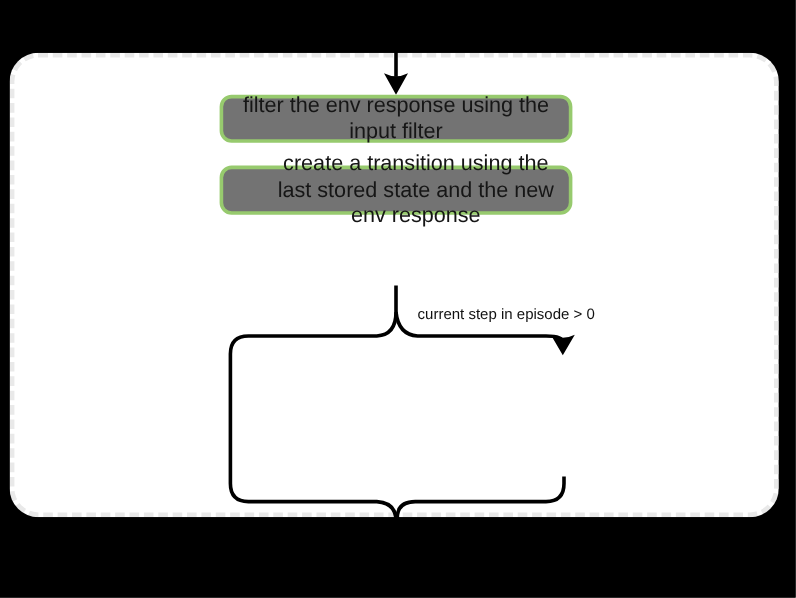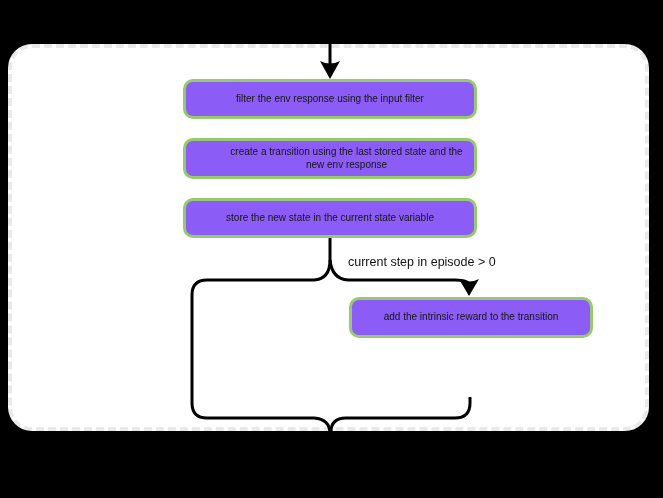--- a/index.html
+++ b/index.html
@@ -43,28 +43,28 @@
     left: 0;
     top: 0;
     width: 663px;
     height: 498px;
     z-index: 2;
     pointer-events: none;
   }
   .node {
     position: absolute;
     box-sizing: border-box;
-    background: #8b5cf6;
+    background: #737373;
     border: 3px solid #97ca6e;
     border-radius: 10px;
     display: flex;
     align-items: center;
     justify-content: center;
     text-align: center;
-    font-size: 10px;
+    font-size: 18px;
     line-height: 1.22;
     color: #161616;
     padding: 2px 6px;
     z-index: 3;
   }
   .node-1 { left: 183px; top: 79px;  width: 294px; height: 40px; }
   .node-2 { left: 183px; top: 138px; width: 294px; height: 41px; padding-left: 39px; }
   .node-3 { left: 183px; top: 198px; width: 294px; height: 40px; }
   .node-4 { left: 349px; top: 297px; width: 244px; height: 41px; }
   .node-5 { left: 349px; top: 357px; width: 244px; height: 41px; }
@@ -105,20 +105,18 @@
 
     <g>
       <path d="M470 397 L470 403 Q470 418 455 418 L346 418 Q331 418 331 432" fill="none" stroke-width="3" stroke="#000000"></path>
     </g>
   </svg>
 
   <div class="node node-1">filter the env response using the input filter</div>
 
   <div class="node node-2">create a transition using the last stored state and the new env response</div>
 
-  <div class="node node-3">store the new state in the current state variable</div>
 
   <div class="condition-label">current step in episode &gt; 0</div>
 
-  <div class="node node-4">add the intrinsic reward to the transition</div>
 
 
 </div>
 
 </body></html>

